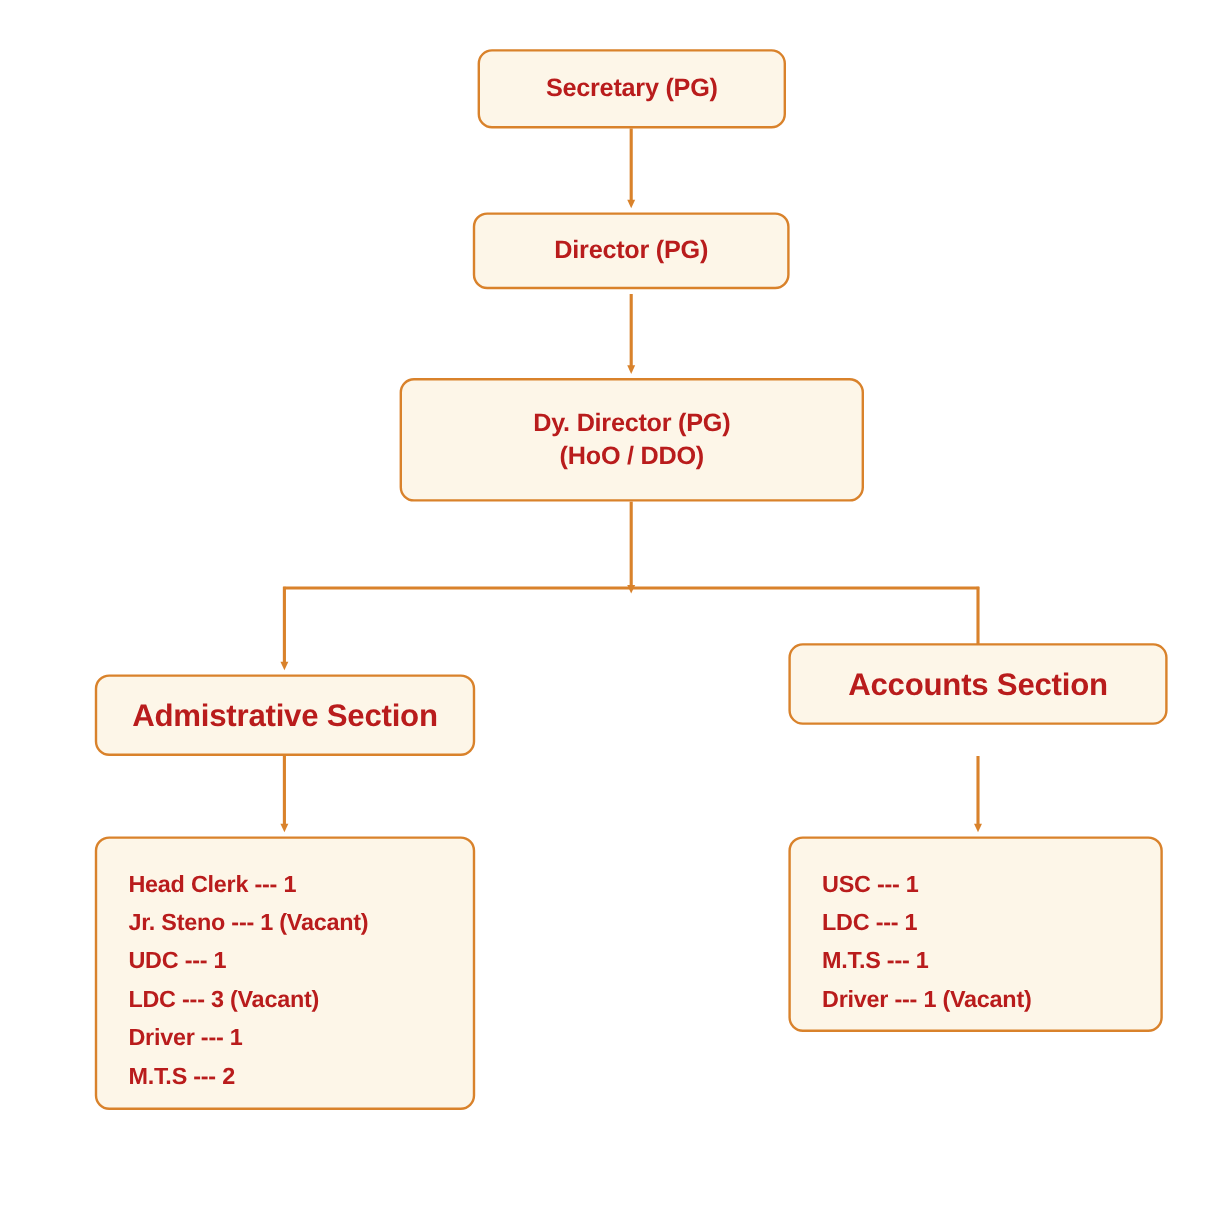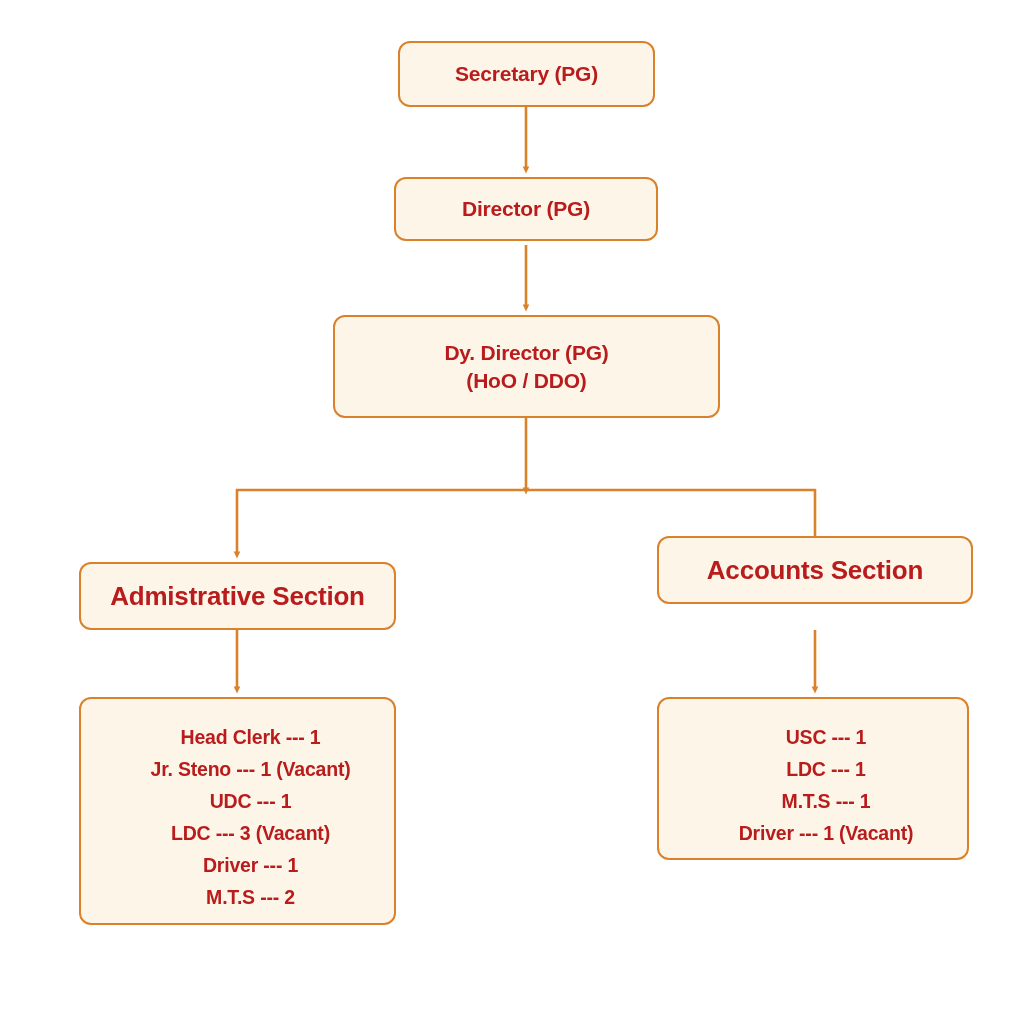--- a/index.html
+++ b/index.html
@@ -55,21 +55,21 @@
   }
   .staff {
     display: block;
     align-items: stretch;
     justify-content: flex-start;
     padding: 22px 0 22px 26px;
     font-size: 19.5px;
     line-height: 32px;
   }
   .staff .line {
-    text-align: center;
+    text-align: left;
   }
 
   
   #node-secretary      { left: 398px; top: 41px;  width: 257px; height: 66px; }
   #node-director       { left: 394px; top: 177px; width: 264px; height: 64px; }
   #node-dy-director    { left: 333px; top: 315px; width: 387px; height: 103px; }
   #node-admin-section  { left: 79px;  top: 562px; width: 317px; height: 68px; }
   #node-accounts-section { left: 657px; top: 536px; width: 316px; height: 68px; }
   #node-admin-staff    { left: 79px;  top: 697px; width: 317px; height: 228px; }
   #node-accounts-staff { left: 657px; top: 697px; width: 312px; height: 163px; }

